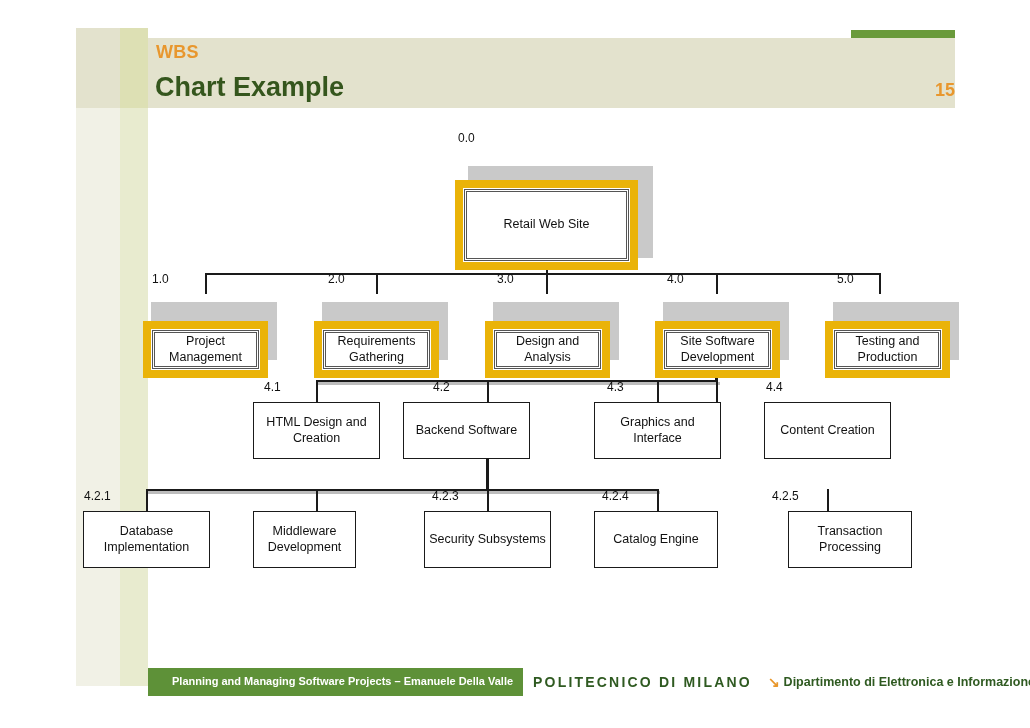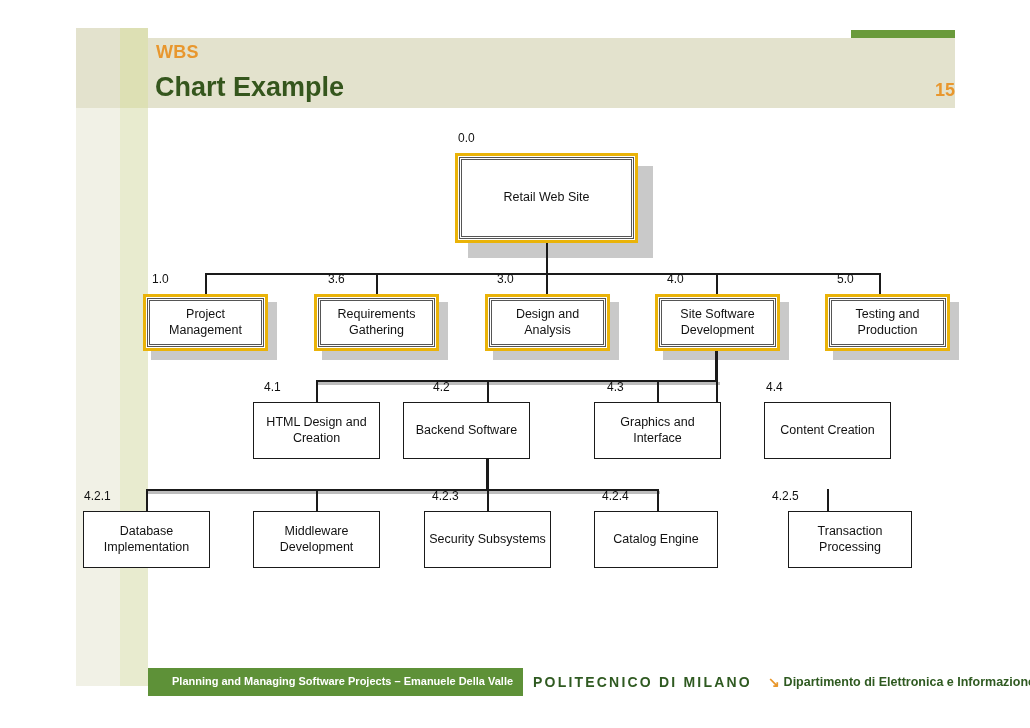--- a/index.html
+++ b/index.html
@@ -145,24 +145,25 @@
     display: flex;
     align-items: center;
     justify-content: center;
     text-align: center;
     color: #111111;
     font-size: 12.5px;
     line-height: 1.25;
   }
   
   .node.shadowed {
-    border: 3px solid #eab308;
+    border: 8px solid #eab308;
     box-shadow: 1px 1px 0 0 #ffffff inset,
                 0 0 0 1px #ffffff inset,
                 0 0 0 2px #555555 inset;
+    margin-top: 27px;
   }
   .node.shadowed .inner {
     position: absolute;
     left: 3px; top: 3px; right: 3px; bottom: 3px;
     border: 1px solid #555555;
     pointer-events: none;
   }
   
   .node.plain {
     border: 1.5px solid #1a1a1a;
@@ -239,21 +240,21 @@
       <div class="wbs-num" style="left: 458px; top: 131px;">0.0</div>
       <div class="node shadowed" style="left: 455px; top: 153px; width: 183px; height: 90px;">
         <div class="inner"></div>
         <div class="node-label">Retail Web Site</div>
       </div>
       <div class="wbs-num" style="left: 152px; top: 272px;">1.0</div>
       <div class="node shadowed" style="left: 143px; top: 294px; width: 125px; height: 57px;">
         <div class="inner"></div>
         <div class="node-label">Project Management</div>
       </div>
-      <div class="wbs-num" style="left: 328px; top: 272px;">3.6</div>
+      <div class="wbs-num" style="left: 328px; top: 272px;">2.0</div>
       <div class="node shadowed" style="left: 314px; top: 294px; width: 125px; height: 57px;">
         <div class="inner"></div>
         <div class="node-label">Requirements Gathering</div>
       </div>
       <div class="wbs-num" style="left: 497px; top: 272px;">3.0</div>
       <div class="node shadowed" style="left: 485px; top: 294px; width: 125px; height: 57px;">
         <div class="inner"></div>
         <div class="node-label">Design and Analysis</div>
       </div>
       <div class="wbs-num" style="left: 667px; top: 272px;">4.0</div>
@@ -280,21 +281,21 @@
       </div>
       <div class="wbs-num" style="left: 766px; top: 380px;">4.4</div>
       <div class="node plain" style="left: 764px; top: 402px; width: 127px; height: 57px;">
         <div class="node-label">Content Creation</div>
       </div>
       <div class="wbs-num" style="left: 84px; top: 489px;">4.2.1</div>
       <div class="node plain" style="left: 83px; top: 511px; width: 127px; height: 57px;">
         <div class="node-label">Database Implementation</div>
       </div>
       <div class="wbs-num" style="left: 262px; top: 512px;">4.2.2</div>
-      <div class="node plain" style="left: 253px; top: 511px; width: 127px; height: 57px;">
+      <div class="node plain" style="left: 253px; top: 511px; width: 103px; height: 57px;">
         <div class="node-label">Middleware Development</div>
       </div>
       <div class="wbs-num" style="left: 432px; top: 489px;">4.2.3</div>
       <div class="node plain" style="left: 424px; top: 511px; width: 127px; height: 57px;">
         <div class="node-label">Security Subsystems</div>
       </div>
       <div class="wbs-num" style="left: 602px; top: 489px;">4.2.4</div>
       <div class="node plain" style="left: 594px; top: 511px; width: 124px; height: 57px;">
         <div class="node-label">Catalog Engine</div>
       </div>

